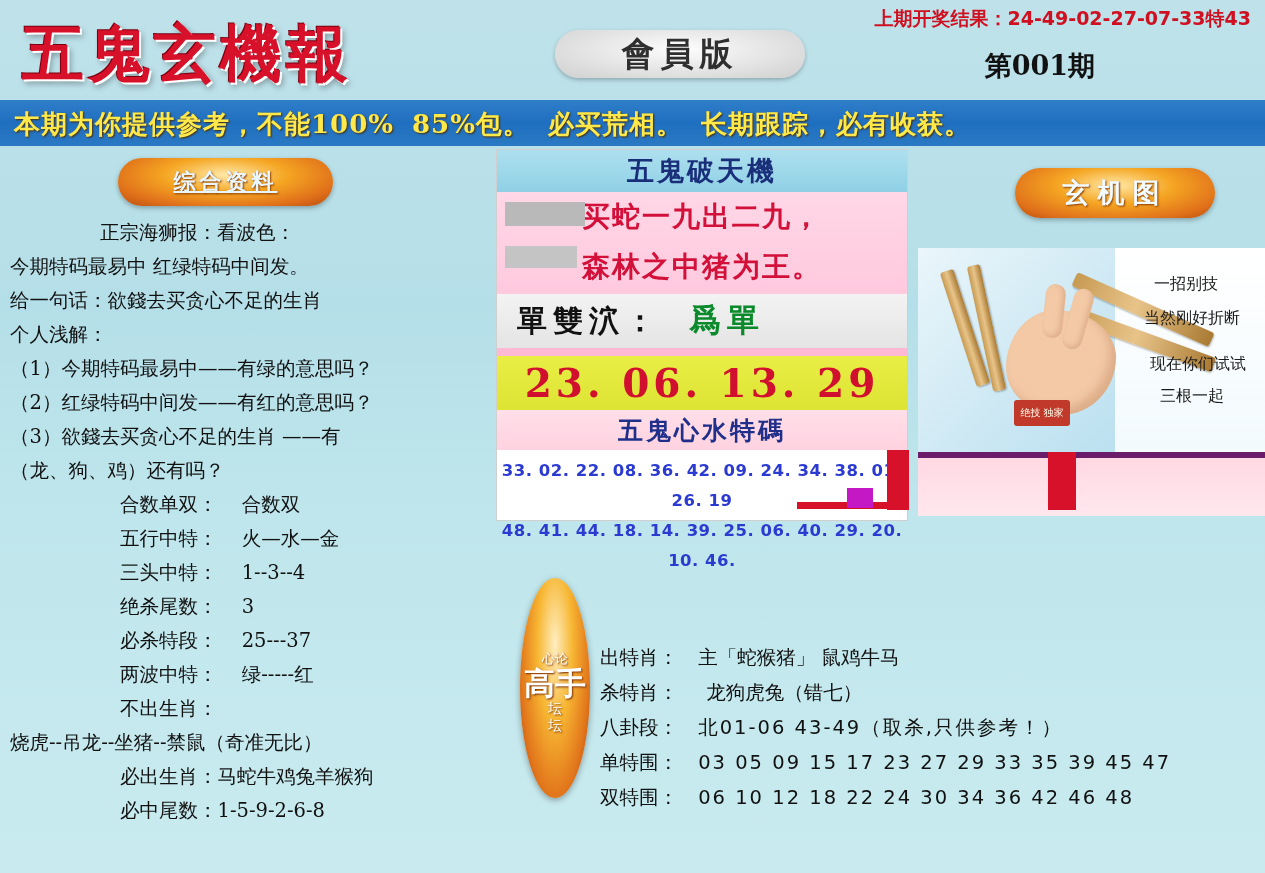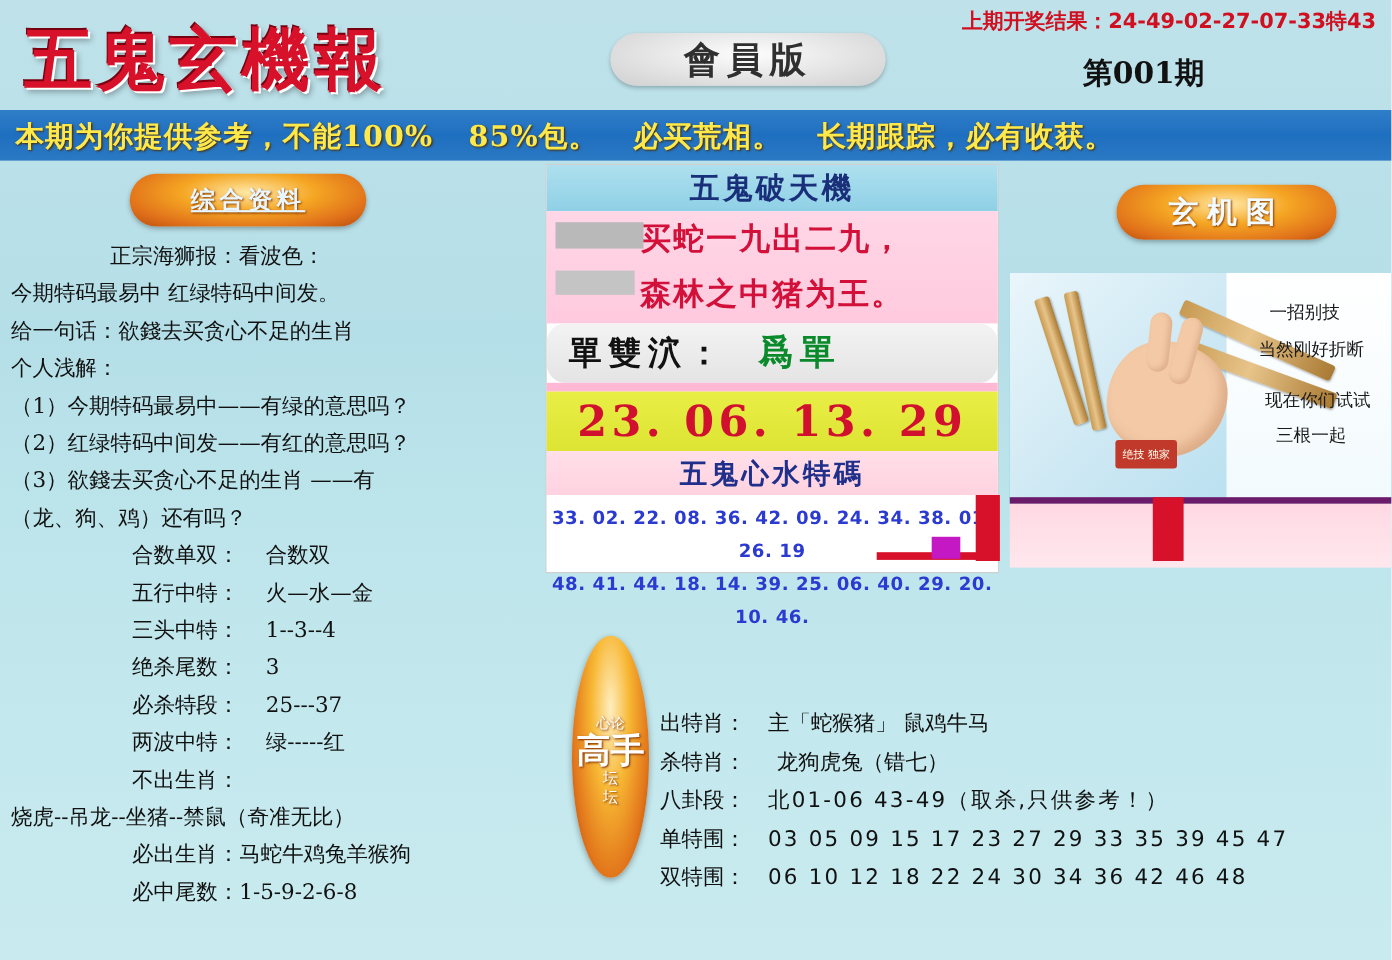--- a/index.html
+++ b/index.html
@@ -49,21 +49,21 @@
   #strip{
     left:0;top:100px;width:1265px;height:46px;
     background:linear-gradient(180deg,#2f7ec9 0%,#1f6fc0 50%,#2a79c4 100%);
   }
   #strip-text{
     left:14px;top:104px;width:1240px;height:40px;
     font-family:"DejaVu Serif","Liberation Serif",serif;
     font-size:26px;font-weight:bold;color:#ffe94a;
     text-shadow:1px 1px 2px #4a2b00;
     white-space:nowrap;letter-spacing:1px;
-    display:flex;align-items:center;gap:32px;
+    display:flex;align-items:center;gap:18px;
   }
   #strip-text .seg{display:inline-block;}
   
   #left-badge{
     left:118px;top:158px;width:215px;height:48px;
     border-radius:24px/24px;
     background:radial-gradient(ellipse at 50% 35%,#ffe9a8 0%,#f5a623 40%,#e0701a 75%,#b84d0d 100%);
     box-shadow:0 2px 5px rgba(0,0,0,.3);
     display:flex;align-items:center;justify-content:center;
   }
@@ -109,21 +109,21 @@
     position:absolute;left:8px;top:52px;width:80px;height:24px;
     background:#b9b9b9;
   }
   #c-gray2{
     position:absolute;left:8px;top:96px;width:72px;height:22px;
     background:#c4c4c4;
   }
   #c-odd{
     position:absolute;left:0;top:144px;width:410px;height:54px;
     background:linear-gradient(180deg,#f3f3f3 0%,#e4e4e4 100%);
-    display:flex;align-items:center;border-radius:17px;
+    display:flex;align-items:center;
   }
   #c-odd .lab{
     margin-left:20px;
     font-family:"DejaVu Serif","Liberation Serif",serif;
     font-size:30px;font-weight:bold;color:#111;letter-spacing:6px;
   }
   #c-odd .val{
     margin-left:28px;
     font-family:"DejaVu Serif","Liberation Serif",serif;
     font-size:32px;font-weight:bold;color:#0a8a2a;letter-spacing:6px;

